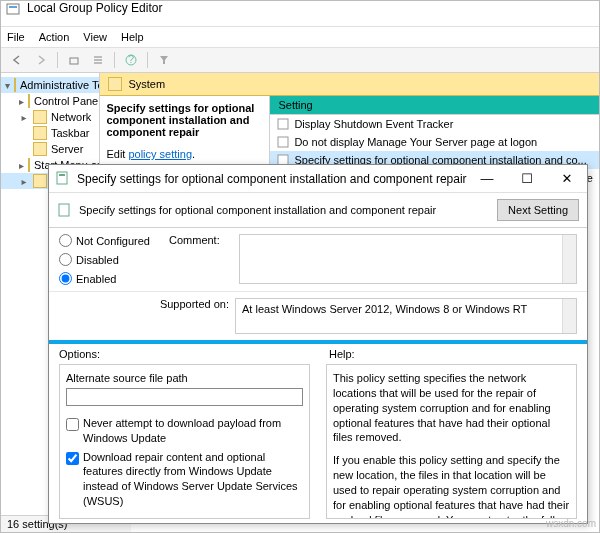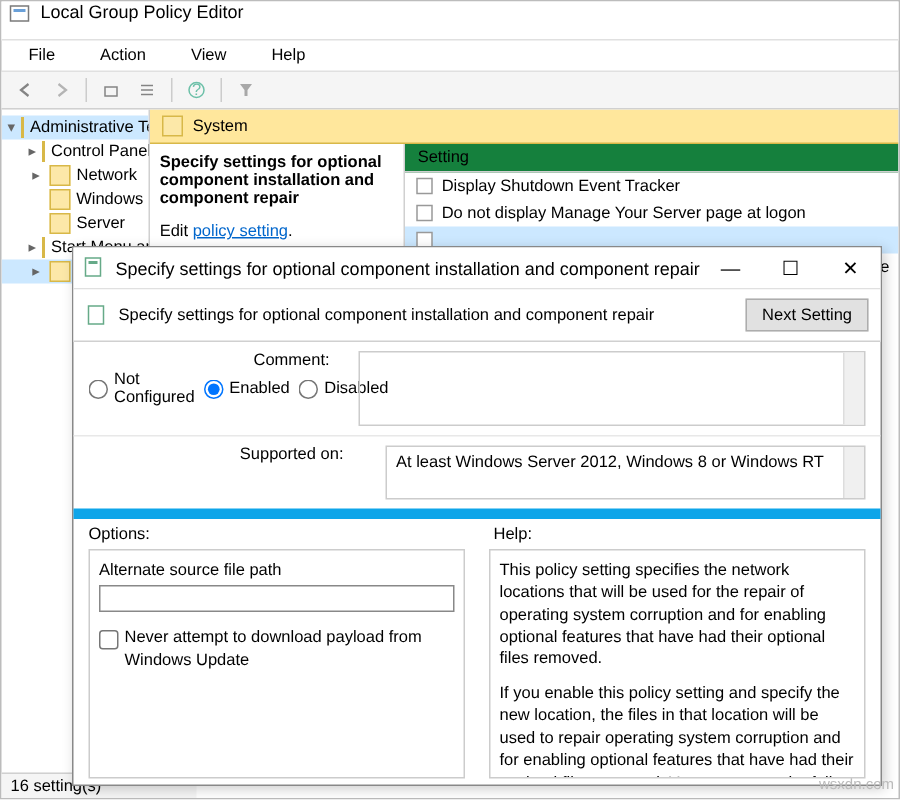--- a/index.html
+++ b/index.html
@@ -1,58 +1,58 @@
 <!DOCTYPE html>
 <html><head>
 <meta charset="utf-8">
 <style>
 *{box-sizing:border-box;margin:0;padding:0;font-family:"Segoe UI",Tahoma,sans-serif;font-size:11px;color:#000}
 body{background:#fff;width:600px;height:533px;overflow:hidden;position:relative}
 .win{border:1px solid #bcbcbc;background:#fff;display:flex;flex-direction:column}
 .titlebar{height:26px;display:flex;padding:0 4px;background:#fff;border-bottom:1px solid #e0e0e0}
 .titlebar .ico{width:16px;height:16px;margin-right:6px;display:flex;align-items:center;justify-content:center}
 .titlebar .title{flex:1;font-size:12px}
-.menubar{display:flex;gap:18px;padding:2px 12px;border-bottom:1px solid #e0e0e0}
+.menubar{display:flex;gap:2px;padding:2px 0;border-bottom:1px solid #e0e0e0}
 .menubar span{padding:2px 6px}
 .toolbar{display:flex;align-items:center;gap:4px;padding:2px 6px;border-bottom:1px solid #d0d0d0;background:#f5f5f5}
 .toolbar .tbtn{width:20px;height:20px;display:flex;align-items:center;justify-content:center;opacity:.7}
 .toolbar .sep{width:1px;height:16px;background:#ccc;margin:0 2px}
 .body{display:flex;flex:1;overflow:hidden}
 .tree{width:130px;border-right:1px solid #d0d0d0;padding:4px 0;overflow:hidden}
 .tree .node{display:flex;align-items:center;padding:1px 4px;gap:4px;white-space:nowrap}
 .tree .sel{background:#cce8ff}
 .tree .exp{width:10px;text-align:center;color:#666;font-size:10px}
 .tree .fico{width:14px;height:14px;background:#fce8a8;border:1px solid #d8b848}
 .right{flex:1;display:flex;flex-direction:column}
 .pathbar{background:#ffe79c;border-bottom:1px solid #d8b848;padding:4px 8px;display:flex;align-items:center;gap:6px}
 .pathbar .fico{width:14px;height:14px;background:#fce8a8;border:1px solid #d8b848}
 .cols{display:flex;flex:1}
 .desc{width:170px;border-right:1px solid #d0d0d0;padding:6px}
 .desc b{font-weight:600}
 .desc .link{color:#0066cc;text-decoration:underline;cursor:pointer}
 .list{flex:1;overflow:hidden}
-.listhdr{display:flex;background:#15803d;border-bottom:1px solid #d0d0d0;padding:3px 8px}
+.listhdr{display:flex;background:#14b8a6;border-bottom:1px solid #d0d0d0;padding:3px 8px}
 .listrow{display:flex;align-items:center;padding:2px 6px;gap:4px;white-space:nowrap;overflow:hidden}
 .listrow.sel{background:#cce8ff}
 .lico{width:14px;height:14px;flex-shrink:0}
 .status{border-top:1px solid #d0d0d0;padding:2px 6px;background:#f5f5f5;font-size:11px;width:130px}
 .dialog{position:absolute;left:48px;top:164px;width:540px;height:360px;background:#fff;border:1px solid #888;box-shadow:2px 2px 8px rgba(0,0,0,.2);display:flex;flex-direction:column}
 .dlg-title{height:28px;display:flex;align-items:center;background:#fff;border-bottom:1px solid #e0e0e0}
 .dlg-title .ico{width:16px;height:16px;margin:0 6px}
 .dlg-title .t{flex:1;font-size:12px}
 .winbtns{display:flex}
 .winbtn{width:40px;height:28px;display:flex;align-items:center;justify-content:center;font-size:13px}
 .dlg-sub{display:flex;align-items:center;padding:6px 8px;gap:8px;border-bottom:1px solid #d0d0d0;background:#fff}
 .dlg-sub .btn{padding:4px 10px;border:1px solid #adadad;background:#e1e1e1;font-size:11px}
 .dlg-row{display:flex;padding:6px 10px;gap:10px;border-bottom:1px solid #e8e8e8}
-.radios{display:flex;flex-direction:row;gap:6px;width:100px}
+.radios{display:flex;flex-direction:column;gap:6px;width:100px}
 .radios label{display:flex;align-items:center;gap:4px}
 .ta{flex:1;border:1px solid #ccc;height:50px;position:relative}
 .ta .sb{position:absolute;right:0;top:0;width:14px;height:100%;background:#f0f0f0;border-left:1px solid #ddd}
-.supp{padding:6px 10px;display:flex;gap:28px;align-items:flex-start;border-bottom:7px solid #0ea5e9}
+.supp{padding:6px 10px;display:flex;gap:6px;align-items:flex-start;border-bottom:4px solid #0ea5e9}
 .supp .box{flex:1;border:1px solid #ccc;padding:4px 6px;height:36px;color:#666;position:relative}
 .supp .box .sb{position:absolute;right:0;top:0;width:14px;height:100%;background:#f0f0f0;border-left:1px solid #ddd}
 .labrow{display:flex;padding:4px 10px}
 .labrow div:first-child{width:270px}
 .panes{display:flex;flex:1;padding:0 10px 4px;gap:16px;overflow:hidden}
 .pane{flex:1;border:1px solid #ccc;padding:6px;overflow:hidden;font-size:11px;line-height:1.35}
 .pane .fld{height:18px;border:1px solid #888;margin:2px 0 6px;width:100%}
 .chkrow{display:flex;align-items:flex-start;gap:4px;margin:4px 0}
 .chkrow input{margin-top:2px}
 svg{display:block}
@@ -128,21 +128,21 @@
           <span>Control Panel</span>
         </div>
       <div class="node" style="padding-left:18px">
           <span class="exp">▸</span>
           <span class="fico"></span>
           <span>Network</span>
         </div>
       <div class="node" style="padding-left:18px">
           <span class="exp"></span>
           <span class="fico"></span>
-          <span>Windows</span>
+          <span>Taskbar</span>
         </div>
       <div class="node" style="padding-left:18px">
           <span class="exp"></span>
           <span class="fico"></span>
           <span>Server</span>
         </div>
       <div class="node" style="padding-left:18px">
           <span class="exp">▸</span>
           <span class="fico"></span>
           <span>Start Menu and Taskbar</span>
@@ -183,20 +183,21 @@
                 </svg>
               </span>
               <span>Do not display Manage Your Server page at logon</span>
             </div>
           <div class="listrow sel">
               <span class="lico">
                 <svg width="14" height="14">
                   <rect x="2" y="2" width="10" height="10" fill="#fff" stroke="#999"></rect>
                 </svg>
               </span>
+              <span>Specify settings for optional component installation and co...</span>
             </div>
           <div class="listrow">
               <span class="lico">
                 <svg width="14" height="14">
                   <rect x="2" y="2" width="10" height="10" fill="#fff" stroke="#999"></rect>
                 </svg>
               </span>
               <span>Turn off Data Execution Prevention for HTML Help Executible</span>
             </div>
         </div>
@@ -232,26 +233,26 @@
     <span style="flex:1">Specify settings for optional component installation and component repair</span>
     <button class="btn">Next Setting</button>
   </div>
   <div class="dlg-row">
     <div class="radios">
       <label>
           <input type="radio" name="st" style="">
           <span>Not Configured</span>
         </label>
       <label>
+          <input type="radio" name="st" style="">
+          <span>Disabled</span>
+        </label>
+      <label>
           <input type="radio" name="st" checked="" style="">
           <span>Enabled</span>
-        </label>
-      <label>
-          <input type="radio" name="st" style="">
-          <span>Disabled</span>
         </label>
     </div>
     <div style="width:60px">Comment:</div>
     <div class="ta">
         <div class="sb"></div>
       </div>
   </div>
   <div class="supp">
     <div style="width:170px;text-align:right">Supported on:</div>
     <div class="box"><span>At least Windows Server 2012, Windows 8 or Windows RT</span><div class="sb"></div></div>
@@ -261,20 +262,24 @@
     <div>Help:</div>
   </div>
   <div class="panes">
     <div class="pane">
       <div>Alternate source file path</div>
       <input class="fld" style="">
       <div class="chkrow">
           <input type="checkbox" style="">
           <span>Never attempt to download payload from Windows Update</span>
         </div>
+      <div class="chkrow">
+          <input type="checkbox" checked="" style="">
+          <span>Download repair content and optional features directly from Windows Update instead of Windows Server Update Services (WSUS)</span>
+        </div>
     </div>
     <div class="pane">
       <p>This policy setting specifies the network locations that will be used for the repair of operating system corruption and for enabling optional features that have had their optional files removed.</p>
       <p style="margin-top:8px">If you enable this policy setting and specify the new location, the files in that location will be used to repair operating system corruption and for enabling optional features that have had their payload files removed. You must enter the fully qualified path to the new location in the ""Alternate source file path"" text box. Multiple locations can be specified when each path is separated by a semicolon.</p>
     </div>
   </div>
 </div>
 
 <div class="watermark">wsxdn.com</div>
 

